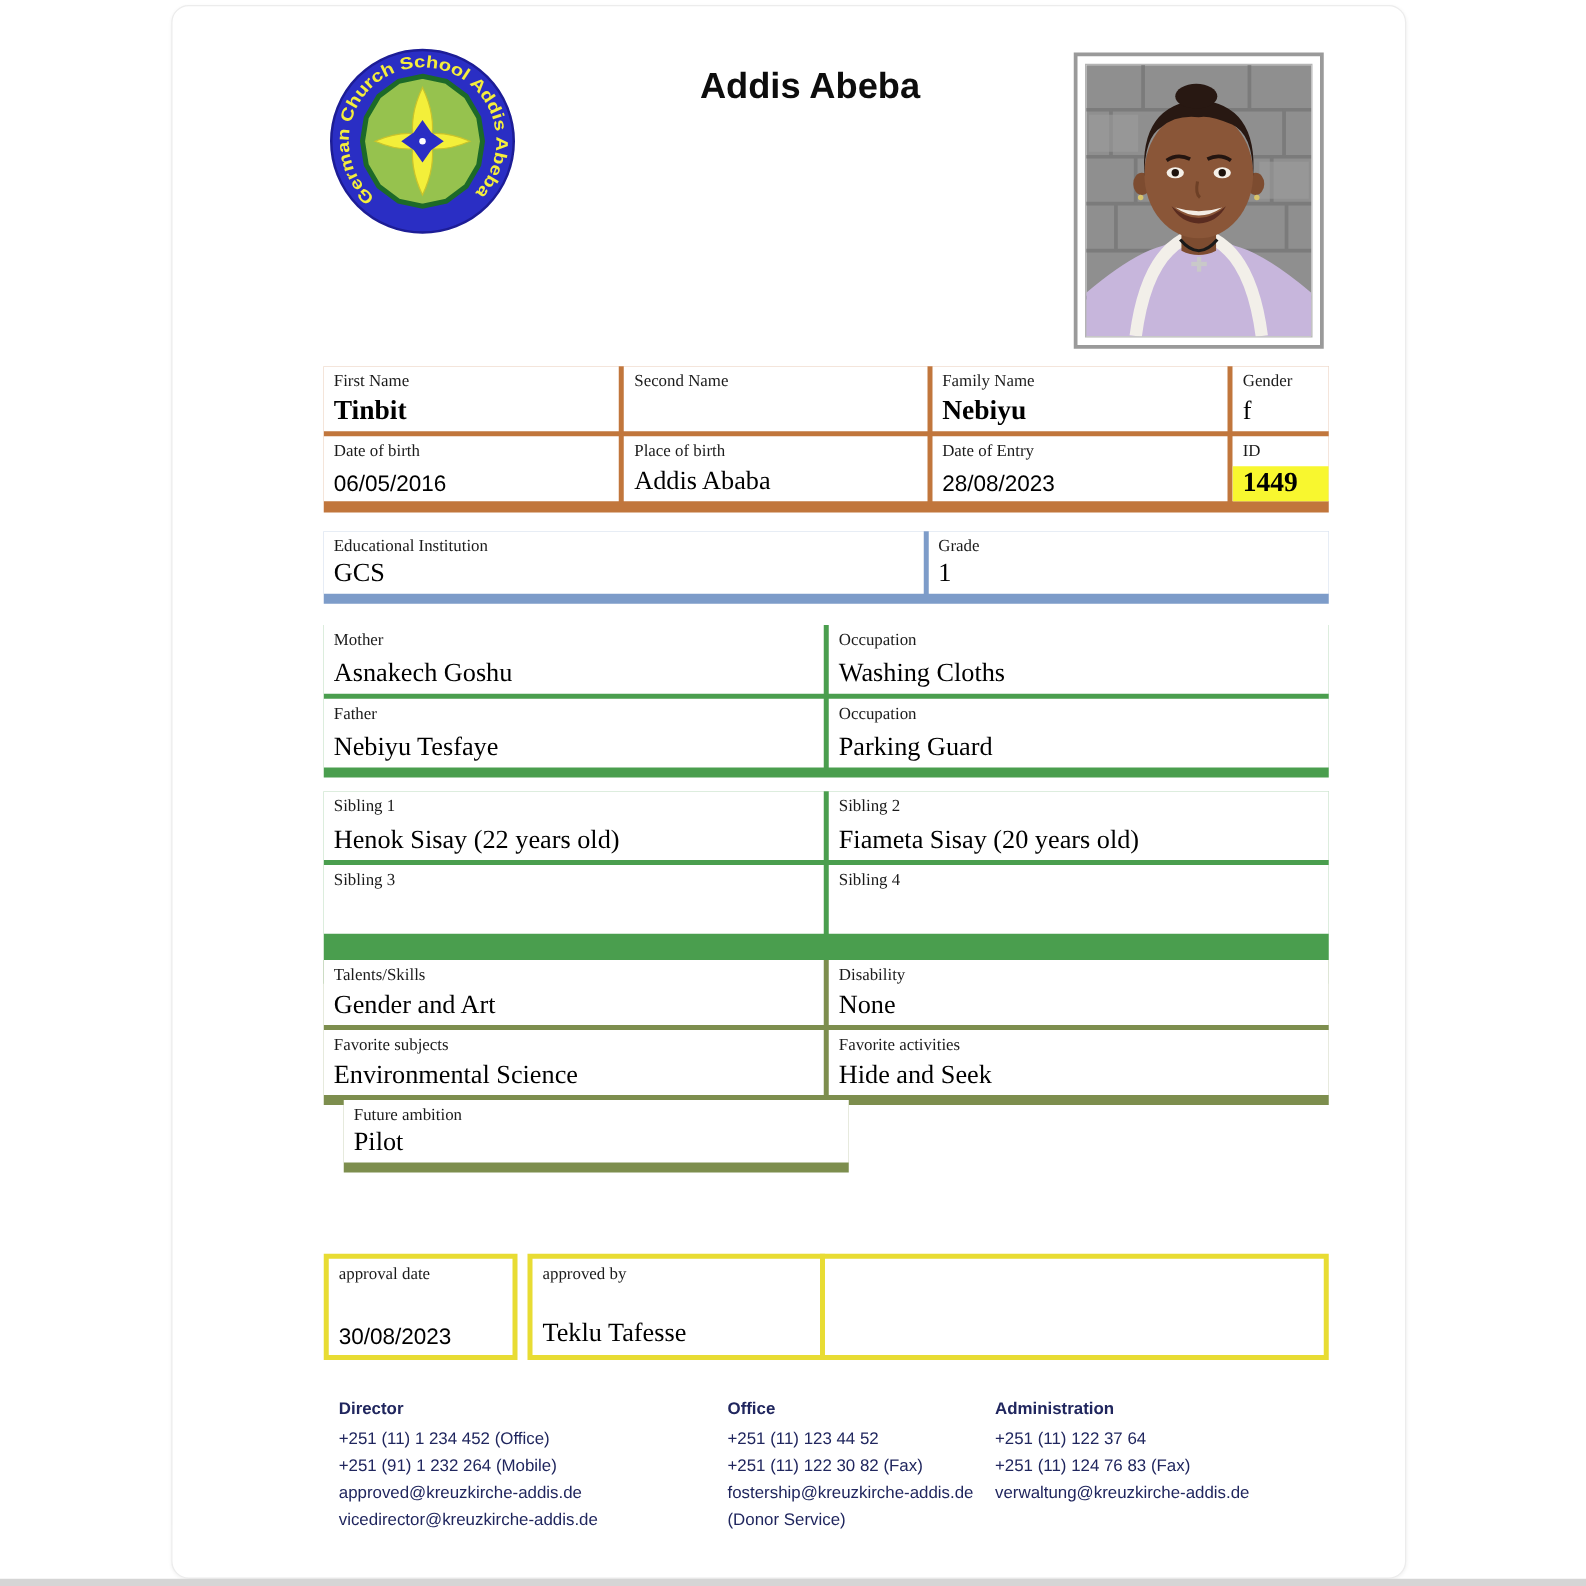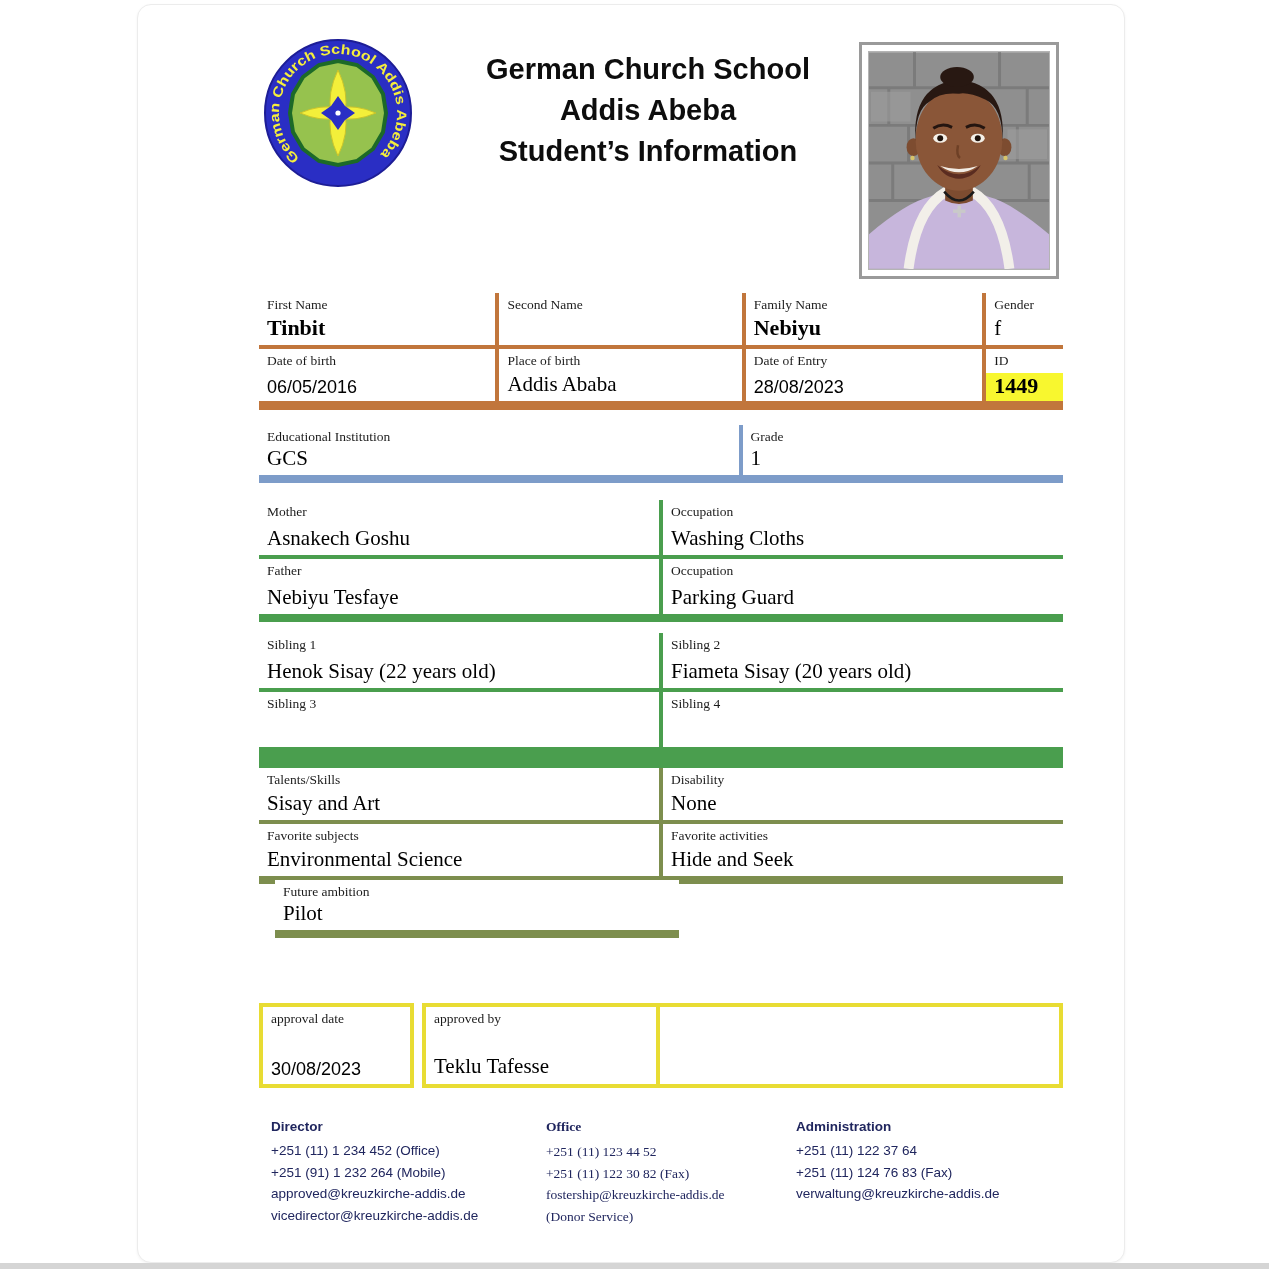--- a/index.html
+++ b/index.html
@@ -57,21 +57,21 @@
   .appr-date { left:121px; width:155px; }
   .appr-by   { left:284px; width:238px; }
   .appr-rest { left:518px; width:407px; }
 
   
   .footer-col { position:absolute; width:280px;
                 font-family:"Liberation Sans", sans-serif; color:#20265e; font-size:13.5px; }
   .footer-col .fc-title { font-weight:bold; margin-bottom:6px; }
   .footer-col .fc-line { line-height:21.5px; }
   .fcol-0 { left:133px; top:1114px; }
-  .fcol-1 { left:408px; top:1114px;font-family:Liberation Serif, serif; }
+  .fcol-1 { left:444px; top:1114px; }
   .fcol-2 { left:658px; top:1114px; }
 </style>
 </head>
 <body>
 
 <div class="card">
 
   <div class="logo">
     <svg viewBox="0 0 150 150" width="150" height="150">
       <circle cx="75" cy="75" r="73" fill="#2a2ec4" stroke="#1d1d96" stroke-width="2"></circle>
@@ -87,23 +87,21 @@
       <defs>
         <path id="ringPath" d="M 37,120 A 59,59 0 1 1 113,120"></path>
       </defs>
       <text font-family="Liberation Sans, sans-serif" font-weight="bold" font-size="13.5" fill="#f5ee3c">
         <textPath href="#ringPath" textLength="282" lengthAdjust="spacingAndGlyphs">German Church School Addis Abeba</textPath>
       </text>
     </svg>
   </div>
 
   <div class="page-title">
-    <div>German Church School</div>
     <div>Addis Abeba</div>
-    <div>Student’s Information</div>
   </div>
 
   <div class="photo-frame">
     <svg viewBox="0 0 182 219">
 
       <rect x="0" y="0" width="182" height="219" fill="#8f8f8f"></rect>
       <g stroke="#7b7b7b" stroke-width="3">
         <line x1="0" y1="36" x2="182" y2="36"></line>
           <line x1="0" y1="74" x2="182" y2="74"></line>
         <line x1="0" y1="112" x2="182" y2="112"></line>
@@ -231,21 +229,21 @@
     </div>
     <div class="cell">
       <div class="lbl">Sibling 4</div>
       <div class="val"></div>
     </div>
   </div>
 
   <div class="sec sec-talents">
     <div class="cell">
       <div class="lbl">Talents/Skills</div>
-      <div class="val">Sisay and Art</div>
+      <div class="val">Gender and Art</div>
     </div>
     <div class="cell">
       <div class="lbl">Disability</div>
       <div class="val">None</div>
     </div>
     <div class="cell">
       <div class="lbl">Favorite subjects</div>
       <div class="val">Environmental Science</div>
     </div>
     <div class="cell">

